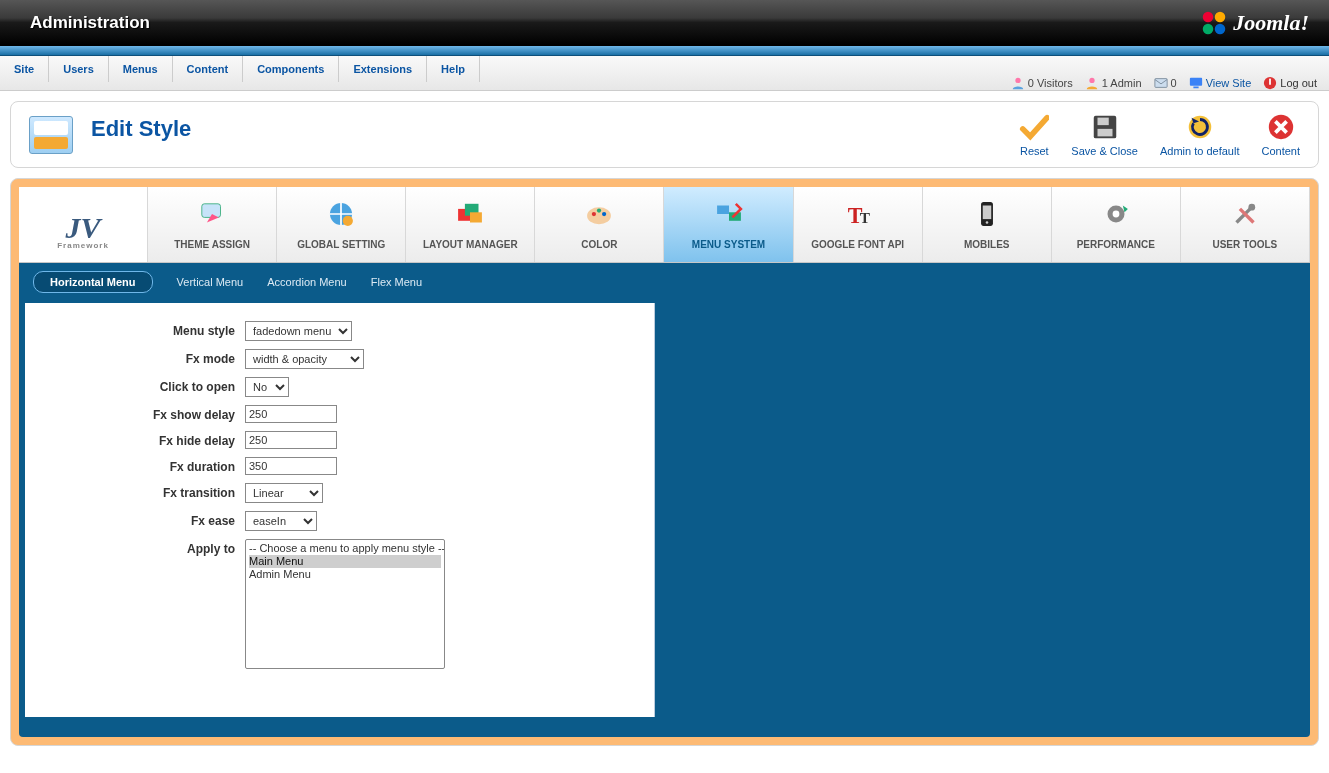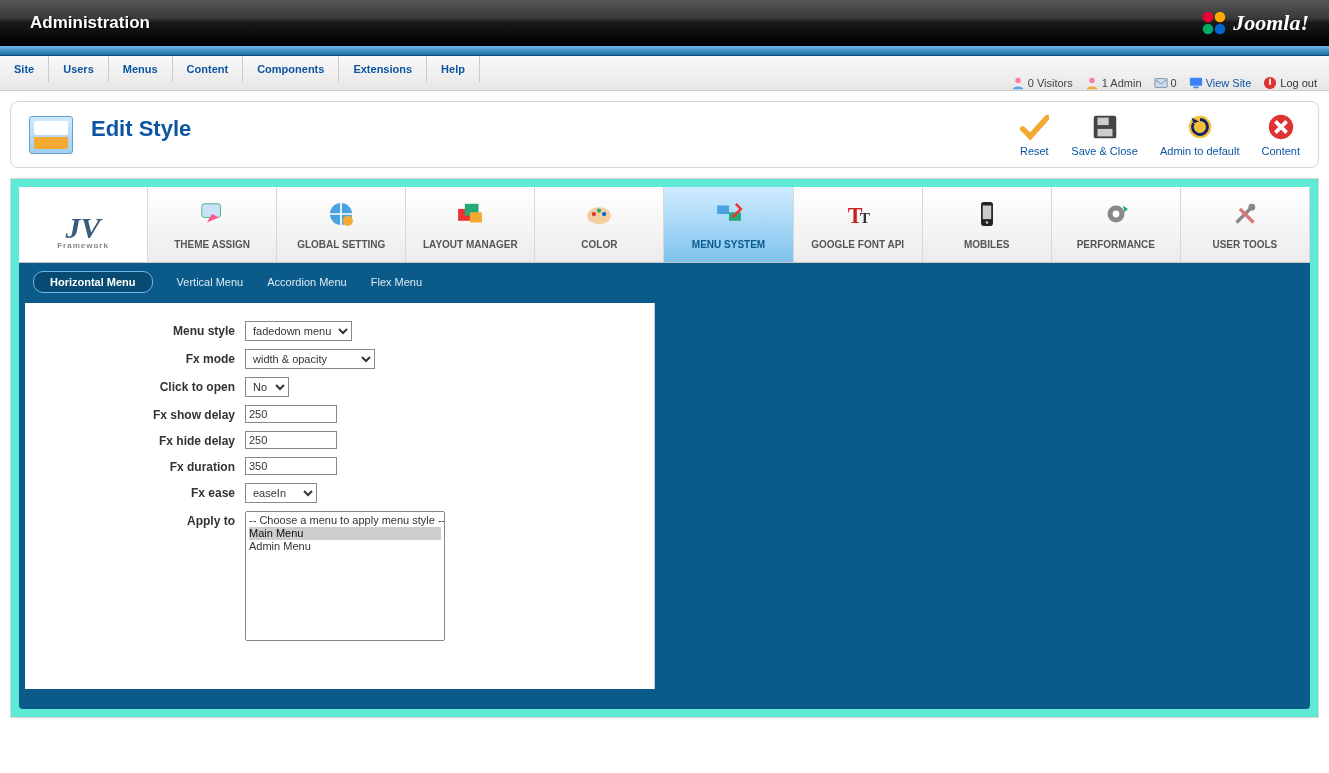--- a/index.html
+++ b/index.html
@@ -47,21 +47,21 @@
 .page-head-left { display:flex; align-items:flex-start; gap:18px; }
 .page-title-icon { width:44px; height:38px; background:linear-gradient(to bottom,#cfe9ff,#9ecff2); border:1px solid #6aa0c7; border-radius:3px; position:relative; }
 .page-title-icon::after{content:"";position:absolute;left:4px;right:4px;bottom:4px;height:12px;background:#f4a933;border-radius:2px;}
 .page-title-icon::before{content:"";position:absolute;left:4px;right:4px;top:4px;height:14px;background:#fff;border-radius:2px;}
 .page-title { font-size:22px; color:#0b55a3; font-weight:bold; }
 .toolbar { display:flex; gap:22px; }
 .tool { display:flex; flex-direction:column; align-items:center; gap:3px; cursor:pointer; color:#0b55a3; font-size:11px; }
 .tool svg { width:30px; height:30px; }
 
 
-.panel-wrap { margin:6px 10px 10px; border:1px solid #d6d6d6; border-radius:0; padding:8px; background:#5eead4; }
+.panel-wrap { margin:6px 10px 10px; border:1px solid #d6d6d6; border-radius:8px; padding:8px; background:#fdba74; }
 .bluepanel { background:#0b5b8a; border-radius:4px; padding-bottom:20px; }
 
 
 .tabrow { display:flex; background:#f7f7f7; border-bottom:1px solid #c7c7c7; }
 .tabrow .tab { width:130px; display:flex; flex-direction:column; align-items:center; justify-content:flex-end; padding:10px 4px 12px; border-right:1px solid #d8d8d8; background:linear-gradient(to bottom,#ffffff,#ececec); cursor:pointer; font-size:10px; color:#555; font-weight:bold; }
 .tabrow .tab.jv { width:130px; background:#fff; }
 .tabrow .tab.active { background:linear-gradient(to bottom,#d0ecff,#7fc2ed); color:#0b5b8a; }
 .tabrow .tab svg { width:34px; height:34px; margin-bottom:8px; }
 .tabrow .tab.jv .jvlogo { font-family:Georgia,serif; font-style:italic; font-size:30px; font-weight:bold; color:#3a5a7e; }
 
@@ -287,21 +287,21 @@
 
     <div class="formbox">
 
       <div class="formrow">
         <label>Menu style</label>
         <select><option>fadedown menu</option></select>
       </div>
 
       <div class="formrow">
         <label>Fx mode</label>
-        <select style="width:130px"><option>width &amp; opacity</option></select>
+        <select style="width:119px"><option>width &amp; opacity</option></select>
       </div>
 
       <div class="formrow">
         <label>Click to open</label>
         <select style="width:44px"><option>No</option></select>
       </div>
 
       <div class="formrow">
         <label>Fx show delay</label>
         <input type="text" value="250" style="">
@@ -310,20 +310,24 @@
       <div class="formrow">
         <label>Fx hide delay</label>
         <input type="text" value="250" style="">
       </div>
 
       <div class="formrow">
         <label>Fx duration</label>
         <input type="text" value="350" style="">
       </div>
 
+      <div class="formrow">
+        <label>Fx transition</label>
+        <select style="width:78px"><option>Linear</option></select>
+      </div>
 
       <div class="formrow">
         <label>Fx ease</label>
         <select style="width:72px"><option>easeIn</option></select>
       </div>
 
       <div class="formrow">
         <label>Apply to</label>
         <select multiple="" size="9" class="multi" id="apply_select">
             <option>-- Choose a menu to apply menu style --</option>

